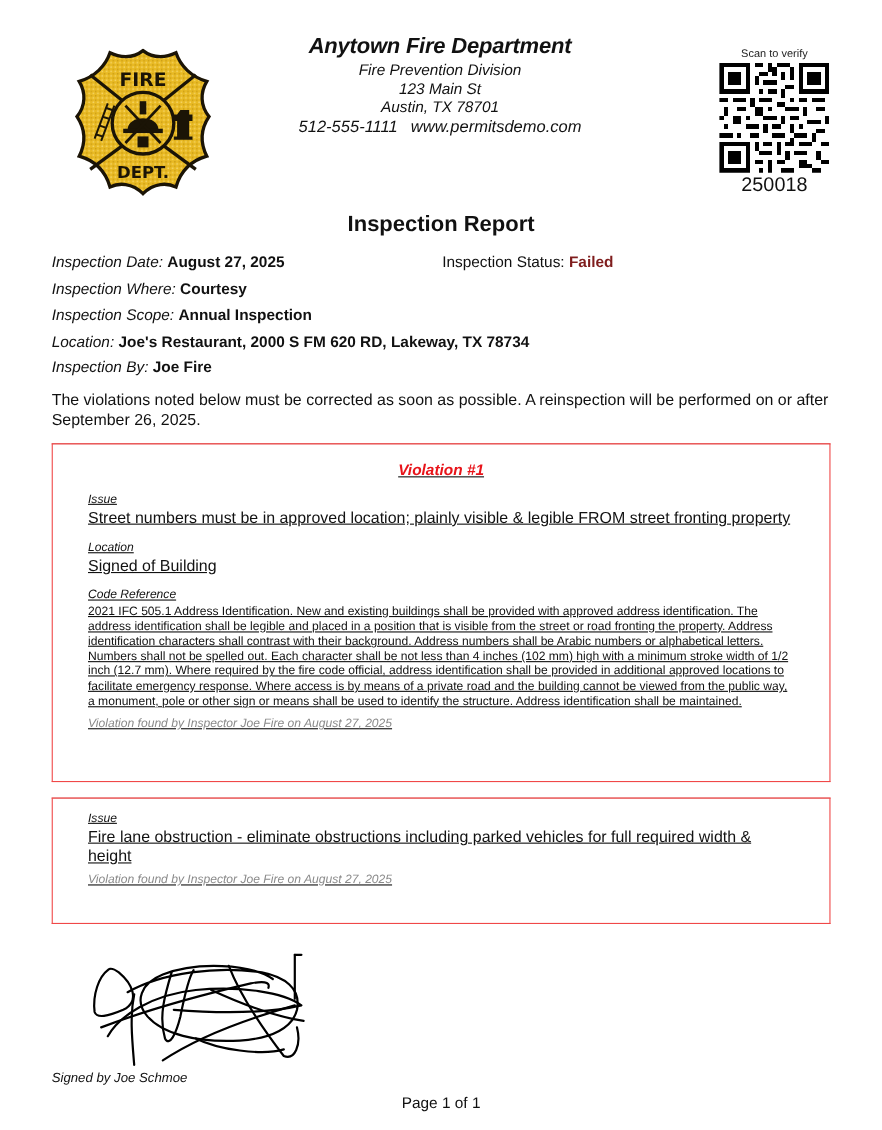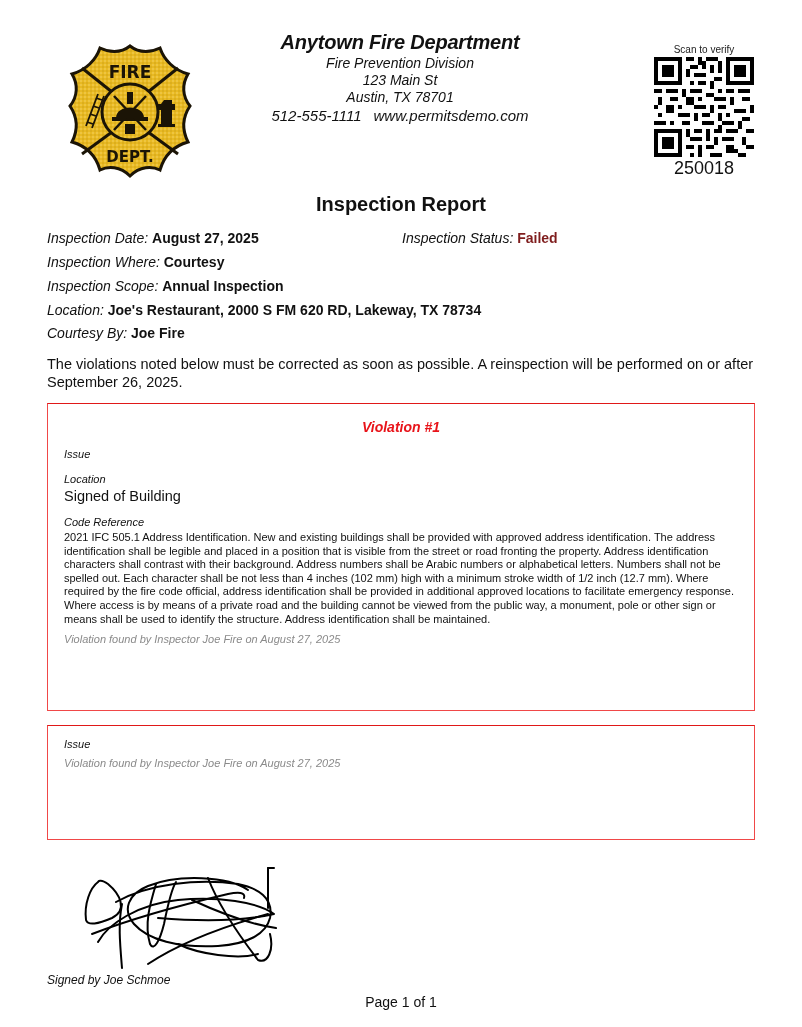--- a/index.html
+++ b/index.html
@@ -19,27 +19,27 @@
   .qr { width: 100px; height: 100px; margin: 1px auto 0; display: block; }
   .qr-number { font-size: 18px; line-height: 20px; margin-top: 1px; }
 
   .title { left: 0; top: 192px; width: 802px; text-align: center; font-size: 20px; font-weight: bold; line-height: 24px; }
 
   
   .info { left: 47px; font-size: 14px; line-height: 18px; text-align: right; }
   .info .lbl { font-style: italic; }
   .info .val { font-weight: bold; }
   .status { left: 402px; top: 229px; font-size: 14px; line-height: 18px; }
-  .status .lbl { font-style: italic; }
+  .status .lbl { }
   .status .val { font-weight: bold; color: #7f1d1d; text-align: center; }
 
   .notice { left: 47px; top: 355px; width: 720px; font-size: 14.5px; line-height: 18px; }
 
   
-  .vbox { left: 47px; width: 708px; border: 1.5px solid #f04848; border-top-color: #e01818; box-sizing: border-box; padding: 0 16px; }
+  .vbox { left: 47px; width: 708px; border: 1.5px solid #f04848; border-top-color: #e01818; box-sizing: border-box; padding: 0 32px; text-decoration: underline; }
   .vtitle { text-align: center; color: #e8141a; font-size: 14px; font-weight: bold; font-style: italic; line-height: 18px; }
   .flabel { font-size: 11px; font-style: italic; line-height: 13px; color: #111; }
   .fvalue { font-size: 14.5px; line-height: 18px; }
   .fcode { font-size: 11px; line-height: 13.6px; color: #111; }
   .found { font-size: 11px; font-style: italic; color: #8a8a8a; line-height: 13px; }
 
   .sig { left: 78px; top: 864px; width: 210px; height: 110px; }
   .signed { left: 47px; top: 973px; font-size: 12px; font-style: italic; line-height: 15px; }
   .pager { left: 0; top: 993px; width: 802px; text-align: center; font-size: 14px; line-height: 18px; }
 </style>
@@ -131,38 +131,40 @@
 </div>
 <div class="abs info" style="top:277px">
   <span class="lbl">Inspection Scope:</span>
   <span class="val">Annual Inspection</span>
 </div>
 <div class="abs info" style="top:301px">
   <span class="lbl">Location:</span>
   <span class="val">Joe's Restaurant, 2000 S FM 620 RD, Lakeway, TX 78734</span>
 </div>
 <div class="abs info" style="top:324px">
-  <span class="lbl">Courtesy By:</span>
+  <span class="lbl">Inspection By:</span>
   <span class="val">Joe Fire</span>
 </div>
 
 <div class="abs notice">The violations noted below must be corrected as soon as possible. A reinspection will be performed on or after September 26, 2025.</div>
 
 <div class="abs vbox" style="top:403px; height:308px;">
   <div class="vtitle" style="margin-top:14px;">Violation #1</div>
   <div class="flabel" style="margin-top:12px;">Issue</div>
+  <div class="fvalue" style="margin-top:1px;">Street numbers must be in approved location; plainly visible &amp; legible FROM street fronting property</div>
   <div class="flabel" style="margin-top:12px;">Location</div>
   <div class="fvalue" style="margin-top:1px;">Signed of Building</div>
   <div class="flabel" style="margin-top:11px;">Code Reference</div>
   <div class="fcode" style="margin-top:2px;">2021 IFC 505.1 Address Identification. New and existing buildings shall be provided with approved address identification. The address identification shall be legible and placed in a position that is visible from the street or road fronting the property. Address identification characters shall contrast with their background. Address numbers shall be Arabic numbers or alphabetical letters. Numbers shall not be spelled out. Each character shall be not less than 4 inches (102 mm) high with a minimum stroke width of 1/2 inch (12.7 mm). Where required by the fire code official, address identification shall be provided in additional approved locations to facilitate emergency response. Where access is by means of a private road and the building cannot be viewed from the public way, a monument, pole or other sign or means shall be used to identify the structure. Address identification shall be maintained.</div>
   <div class="found" style="margin-top:7px;">Violation found by Inspector Joe Fire on August 27, 2025</div>
 </div>
 
 <div class="abs vbox" style="top:725px; height:115px;">
   <div class="flabel" style="margin-top:12px;">Issue</div>
+  <div class="fvalue" style="margin-top:1px;">Fire lane obstruction - eliminate obstructions including parked vehicles for full required width &amp; height</div>
   <div class="found" style="margin-top:6px;">Violation found by Inspector Joe Fire on August 27, 2025</div>
 </div>
 
 <div class="abs sig">
   <svg width="210" height="110" viewBox="0 0 210 110" fill="none" stroke="#000" stroke-width="2" stroke-linecap="round" stroke-linejoin="round">
     <path d="M20 18 C12 24,6 40,8 56 C10 62,20 60,34 54 C50 46,42 30,30 20 C22 14,20 18,20 18"></path>
     <path d="M38 38 C70 20,120 14,160 20 C180 24,196 34,192 54 C188 70,170 80,140 82 C100 84,70 76,56 60 C44 46,50 30,70 22 C100 10,150 12,170 26"></path>
     <path d="M14 70 C40 60,90 44,150 30 C160 28,168 28,166 34"></path>
     <path d="M20 78 C30 60,60 40,100 36 C140 32,180 38,196 50 C170 56,130 58,80 54"></path>
     <path d="M70 100 C100 80,140 64,190 50"></path>

